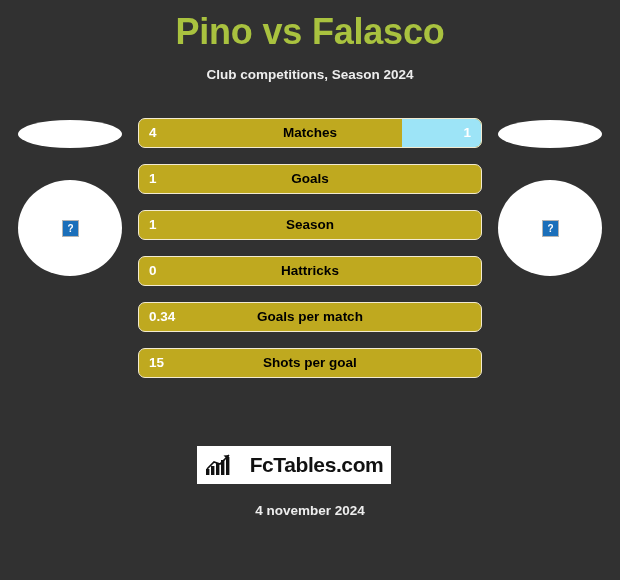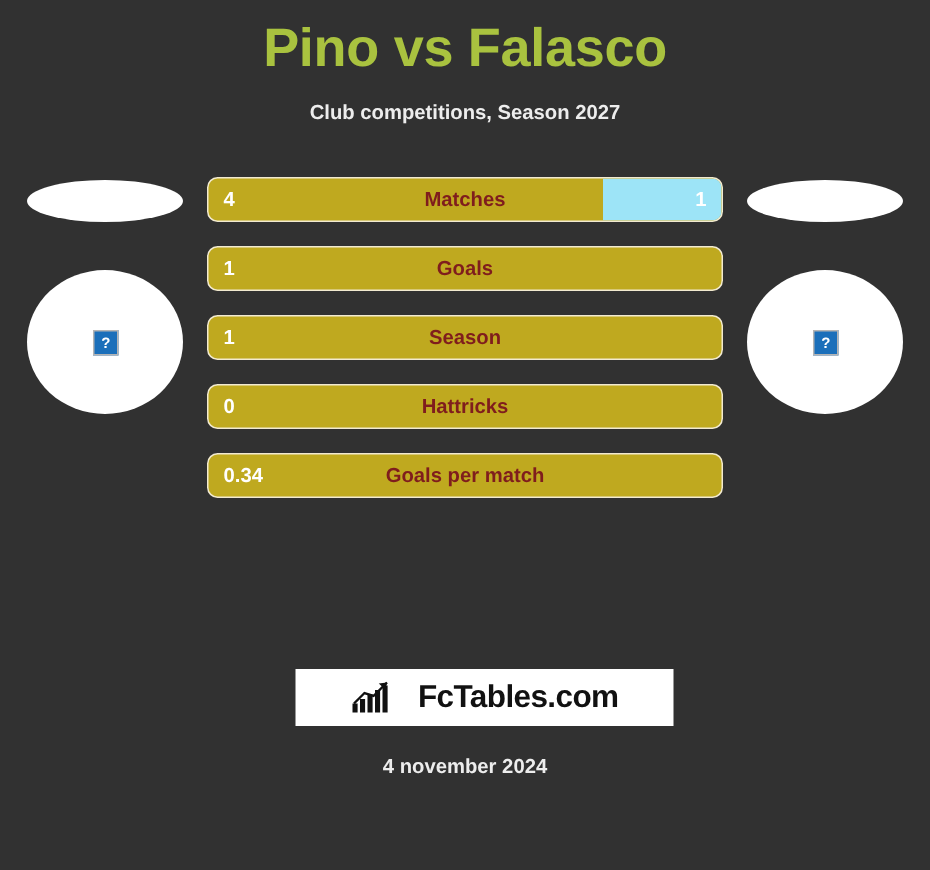--- a/index.html
+++ b/index.html
@@ -117,42 +117,42 @@
 
   .stat-label {
     position: absolute;
     left: 0;
     right: 0;
     top: 0;
     line-height: 28px;
     text-align: center;
     font-size: 13.5px;
     font-weight: bold;
-    color: #7f1d1d;
+    color: #000000;
     z-index: 3;
   }
 
   .stat-val {
     position: absolute;
     top: 0;
     line-height: 28px;
     font-size: 13.5px;
     font-weight: bold;
     color: #ffffff;
     z-index: 3;
   }
   .stat-val.home { left: 10px; }
   .stat-val.away { right: 10px; }
 
   
   .logo-box {
     position: absolute;
     top: 446px;
     left: 197px;
-    width: 252px;
+    width: 194px;
     height: 38px;
     background: #ffffff;
     display: flex;
     align-items: center;
     justify-content: center;
     gap: 19px;
   }
 
   .logo-mark { width: 26px; height: 22px; display: block; }
 
@@ -173,21 +173,21 @@
     font-size: 13.5px;
     font-weight: bold;
     color: #ededed;
   }
 </style>
 </head>
 <body>
 
 <div class="header">
   <div class="title">Pino vs Falasco</div>
-  <div class="subtitle">Club competitions, Season 2027</div>
+  <div class="subtitle">Club competitions, Season 2024</div>
 </div>
 
 <div class="compare">
 
   <div class="side left">
     <div class="club-logo"></div>
     <div class="player-photo">
       <span class="broken-img">
         <svg class="qm" width="11" height="11" viewBox="0 0 11 11" aria-hidden="true">
           <text x="5.5" y="9" text-anchor="middle" font-family="Liberation Sans, sans-serif" font-size="10" font-weight="bold" fill="#ffffff">?</text>
@@ -226,20 +226,26 @@
       <span class="stat-val away"></span>
     </div>
 
     <div class="stat-row">
       <div class="stat-fill-right" style="width:0%"></div>
       <span class="stat-val home">0.34</span>
       <span class="stat-label">Goals per match</span>
       <span class="stat-val away"></span>
     </div>
 
+    <div class="stat-row">
+      <div class="stat-fill-right" style="width:0%"></div>
+      <span class="stat-val home">15</span>
+      <span class="stat-label">Shots per goal</span>
+      <span class="stat-val away"></span>
+    </div>
 
 
   </div>
 
   <div class="side right">
     <div class="club-logo"></div>
     <div class="player-photo">
       <span class="broken-img">
         <svg width="11" height="11" viewBox="0 0 11 11" aria-hidden="true">
           <text x="5.5" y="9" text-anchor="middle" font-family="Liberation Sans, sans-serif" font-size="10" font-weight="bold" fill="#ffffff">?</text>

